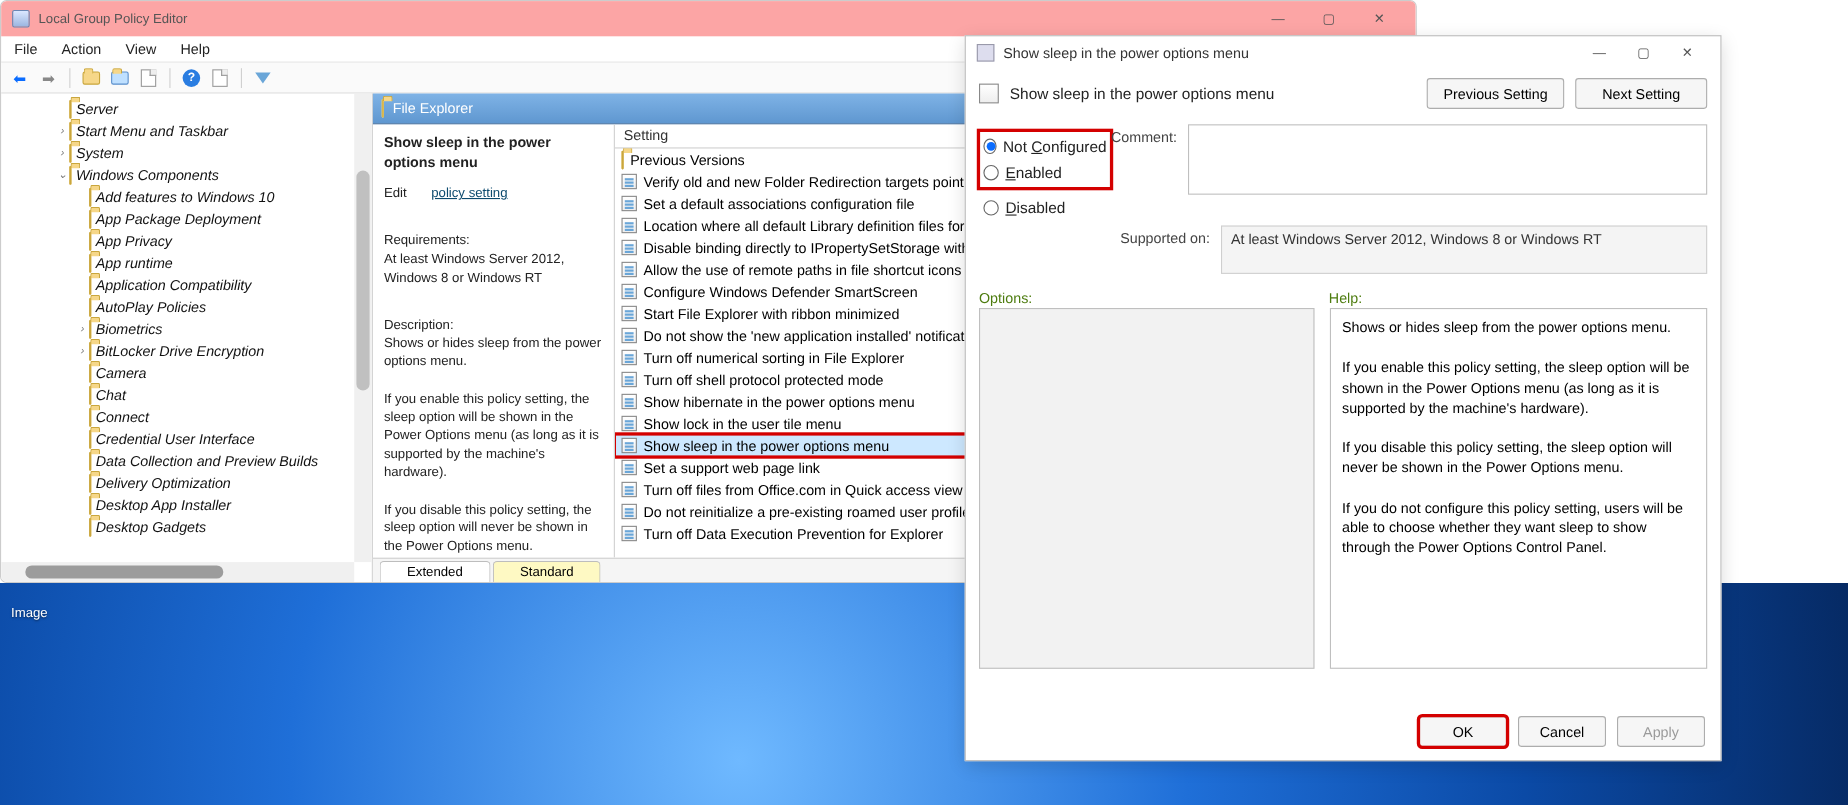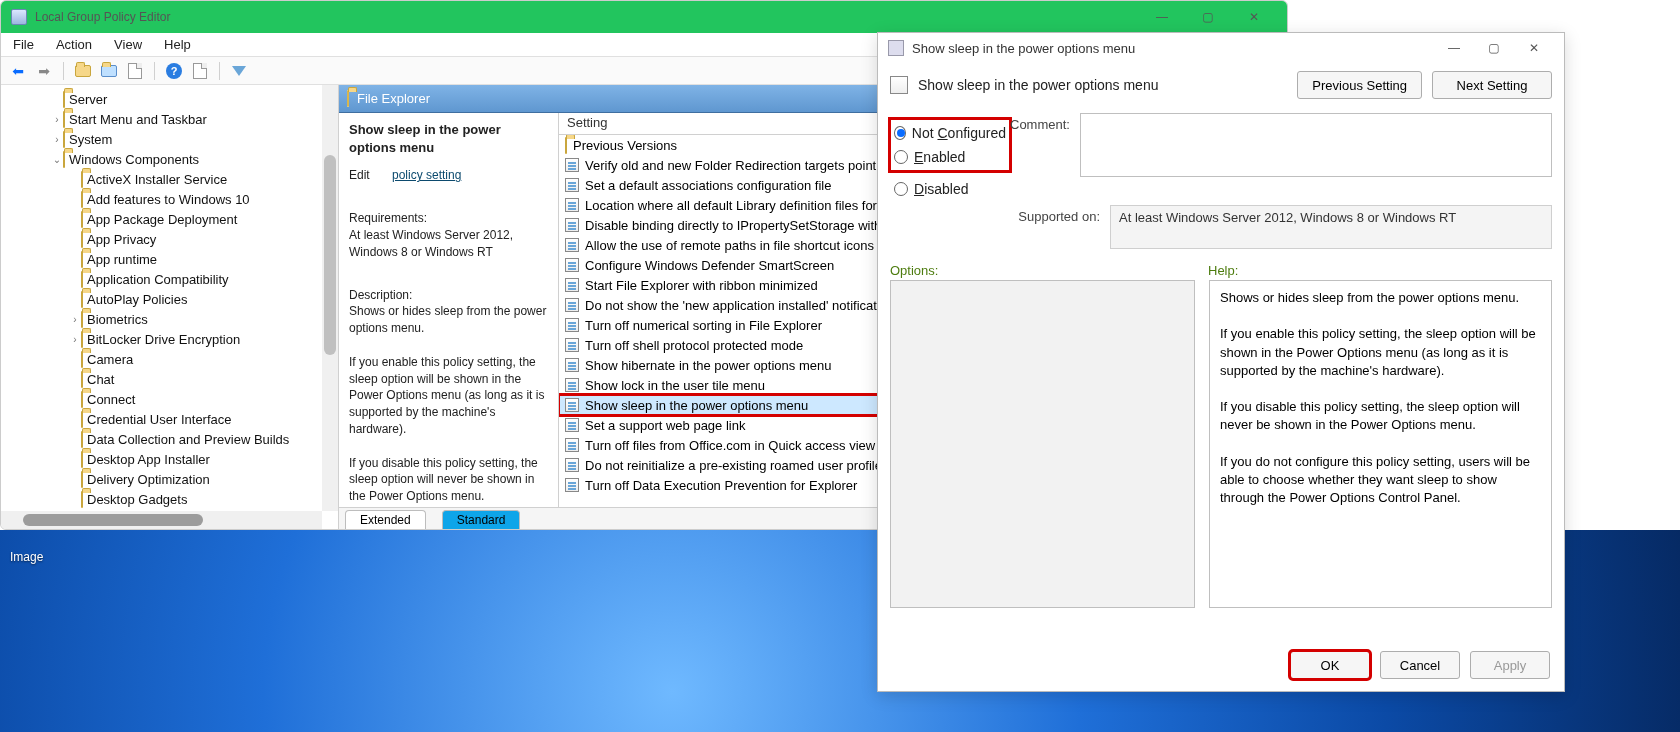--- a/index.html
+++ b/index.html
@@ -3,21 +3,21 @@
 <meta charset="utf-8">
 <style>
 * { box-sizing: border-box; margin: 0; padding: 0; font-family: "Segoe UI", Tahoma, sans-serif; }
 body { width: 1680px; height: 732px; position: relative; background: #fff; overflow: hidden; }
 
 
 .gpedit-window {
   position: absolute; left: 0; top: 0; width: 1288px; height: 530px;
   background: #fff; border: 1px solid #ccc; border-radius: 6px; overflow: hidden;
 }
-.titlebar { height: 32px; display: flex; align-items: center; padding: 0 10px; background: #22c55e; }
+.titlebar { height: 32px; display: flex; align-items: center; padding: 0 10px; background: #fca5a5; }
 .titlebar .icon { width: 16px; height: 16px; margin-right: 8px; background: linear-gradient(#dbe7ff,#9bb6e0); border:1px solid #6a87b4; border-radius:2px; }
 .titlebar .title { color:#555; font-size:12px; flex:1; }
 .winbtns { display:flex; gap:0; margin-left:auto; }
 .winbtn { width:46px; height:28px; display:flex; align-items:center; justify-content:center; color:#555; font-size:12px; }
 
 .menubar { height:24px; display:flex; align-items:center; padding:0 8px; border-bottom:1px solid #e0e0e0; font-size:13px; color:#222; gap:14px; }
 .menubar span { padding:2px 4px; }
 
 .toolbar { height:28px; display:flex; align-items:center; padding:0 6px; gap:4px; border-bottom:1px solid #e0e0e0; background:#fafafa; }
 .toolbar .tbtn { width:22px; height:22px; display:flex; align-items:center; justify-content:center; border:1px solid transparent; border-radius:3px; }
@@ -27,21 +27,21 @@
 .folder-icon { width:16px; height:12px; background:#f6d789; border:1px solid #c9a63d; border-radius:2px; position:relative; }
 .folder-icon::before { content:""; position:absolute; top:-4px; left:0; width:7px; height:4px; background:#f6d789; border:1px solid #c9a63d; border-bottom:none; border-radius:2px 2px 0 0; }
 .doc-icon { width:14px; height:16px; background:#fff; border:1px solid #999; position:relative; }
 .doc-icon::after { content:""; position:absolute; right:-1px; top:-1px; width:5px; height:5px; background:#eee; border-left:1px solid #999; border-bottom:1px solid #999; }
 .help-icon { width:16px; height:16px; border-radius:50%; background:#2a7de1; color:#fff; font-weight:bold; font-size:11px; display:flex; align-items:center; justify-content:center; }
 .filter-icon { width:0; height:0; border-left:7px solid transparent; border-right:7px solid transparent; border-top:10px solid #6aa6d8; }
 
 .gp-body { display:flex; height:calc(100% - 32px - 24px - 28px); }
 
 
-.tree-pane { width:338px; border-right:1px solid #d0d0d0; overflow:hidden; position:relative; }
+.tree-pane { width:338px; border-right:1px solid #d0d0d0; overflow:hidden; position:relative;font-style:italic; }
 .tree { font-size:13px; color:#111; padding:4px 0 20px 10px; }
 .tree-row { display:flex; align-items:center; height:20px; white-space:nowrap; }
 .tree-row .caret { width:12px; text-align:center; color:#777; font-size:10px; }
 .tree-row .fi { margin-right:4px; }
 .indent-1 { padding-left:40px; }
 .indent-2 { padding-left:58px; }
 .tree-scrollbar { position:absolute; right:0; top:0; bottom:18px; width:16px; background:#f0f0f0; }
 .tree-thumb { position:absolute; right:2px; top:70px; width:12px; height:200px; background:#c0c0c0; border-radius:6px; }
 .tree-hscroll { position:absolute; left:0; right:16px; bottom:0; height:18px; background:#f0f0f0; }
 .tree-hthumb { position:absolute; left:22px; top:3px; height:12px; width:180px; background:#9c9c9c; border-radius:6px; }
@@ -64,22 +64,22 @@
 .fe-item { height:20px; display:flex; align-items:center; padding:0 6px; font-size:13px; white-space:nowrap; }
 .fe-item .pol { width:14px; height:14px; border:1px solid #888; margin-right:6px; background:linear-gradient(#fff,#eee); position:relative; }
 .fe-item .pol::after{ content:""; position:absolute; left:2px; top:3px; width:8px; height:2px; background:#6aa6d8; box-shadow:0 3px 0 #6aa6d8, 0 6px 0 #6aa6d8; }
 .fe-item.folder .fi { margin-right:6px; }
 .fe-item.selected { background:#cde8ff; }
 .fe-vscroll { position:absolute; top:22px; right:0; bottom:0; width:16px; background:#f0f0f0; }
 .fe-vthumb { position:absolute; right:2px; top:22px; width:12px; height:40px; background:#c0c0c0; border-radius:6px; }
 .fe-varrow { position:absolute; right:0; width:16px; height:18px; display:flex; align-items:center; justify-content:center; color:#666; font-size:10px; }
 
 .fe-tabs { height:22px; border-top:1px solid #d0d0d0; background:#f5f5f5; display:flex; align-items:flex-end; padding-left:6px; font-size:12px; }
-.fe-tab { padding:2px 14px; border:1px solid #bdbdbd; border-bottom:none; background:#fff; border-radius:4px 4px 0 0; margin-right:16px; }
-.fe-tab.inactive { background:#0ea5e9; }
+.fe-tab { padding:2px 24px; border:1px solid #bdbdbd; border-bottom:none; background:#fff; border-radius:4px 4px 0 0; margin-right:2px; }
+.fe-tab.inactive { background:#fef9c3; }
 
 .hilite { outline:3px solid #d40000; outline-offset:-1px; }
 
 
 .dialog {
   position:absolute; left:877px; top:32px; width:688px; height:660px; background:#fff; border:1px solid #bbb; box-shadow:0 4px 16px rgba(0,0,0,.15);
 }
 .dlg-title { height:30px; display:flex; align-items:center; padding:0 10px; font-size:13px; color:#333; }
 .dlg-title .icon { width:16px; height:16px; margin-right:8px; background:#dde; border:1px solid #99a; }
 .dlg-winbtns { margin-left:auto; display:flex; }
@@ -195,25 +195,20 @@
             <span>System</span>
           </div>
           <div class="tree-row indent-1">
             <span class="caret">⌄</span>
             <span class="fi"><span class="folder-icon"></span></span>
             <span>Windows Components</span>
           </div>
           <div class="tree-row indent-2">
             <span class="caret"></span>
             <span class="fi"><span class="folder-icon"></span></span>
-            <span>ActiveX Installer Service</span>
-          </div>
-          <div class="tree-row indent-2">
-            <span class="caret"></span>
-            <span class="fi"><span class="folder-icon"></span></span>
             <span>Add features to Windows 10</span>
           </div>
           <div class="tree-row indent-2">
             <span class="caret"></span>
             <span class="fi"><span class="folder-icon"></span></span>
             <span>App Package Deployment</span>
           </div>
           <div class="tree-row indent-2">
             <span class="caret"></span>
             <span class="fi"><span class="folder-icon"></span></span>
@@ -265,26 +260,26 @@
             <span>Credential User Interface</span>
           </div>
           <div class="tree-row indent-2">
             <span class="caret"></span>
             <span class="fi"><span class="folder-icon"></span></span>
             <span>Data Collection and Preview Builds</span>
           </div>
           <div class="tree-row indent-2">
             <span class="caret"></span>
             <span class="fi"><span class="folder-icon"></span></span>
+            <span>Delivery Optimization</span>
+          </div>
+          <div class="tree-row indent-2">
+            <span class="caret"></span>
+            <span class="fi"><span class="folder-icon"></span></span>
             <span>Desktop App Installer</span>
-          </div>
-          <div class="tree-row indent-2">
-            <span class="caret"></span>
-            <span class="fi"><span class="folder-icon"></span></span>
-            <span>Delivery Optimization</span>
           </div>
           <div class="tree-row indent-2">
             <span class="caret"></span>
             <span class="fi"><span class="folder-icon"></span></span>
             <span>Desktop Gadgets</span>
           </div>
         </div>
       <div class="tree-scrollbar">
           <div class="tree-thumb"></div>
         </div>

